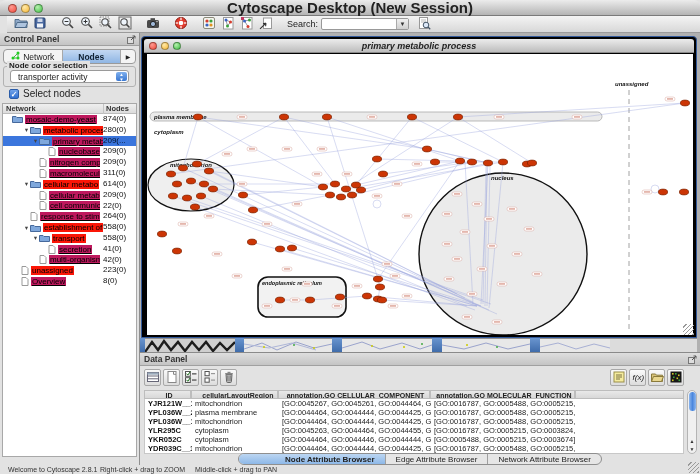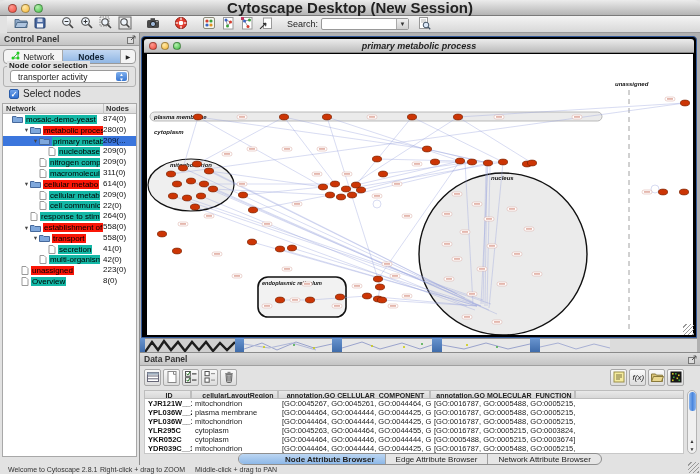--- a/index.html
+++ b/index.html
@@ -37,21 +37,21 @@
   .chk-label{font-size:10px;}
   .tree-pane{position:absolute;left:2px;right:2px;top:70px;height:354px;background:#fff;border:1px solid #a8a8a8;overflow:hidden;}
   .tree-header{position:relative;height:10px;background:linear-gradient(#efefef,#dcdcdc);border-bottom:1px solid #bcbcbc;font-size:7.5px;font-weight:bold;color:#333;}
   .tree-header .c1{position:absolute;left:3px;top:0;line-height:10px;}
   .tree-header .c2{position:absolute;left:100px;top:0;line-height:10px;border-left:1px solid #c4c4c4;padding-left:2px;}
   .trow{position:relative;height:10.82px;display:flex;align-items:center;font-size:8px;white-space:nowrap;}
   .trow.sel{background:#3b76dd;}
   .tarrow{display:inline-block;width:7px;font-size:5.5px;color:#444;text-align:center;flex:0 0 auto;}
   .ticon{display:inline-flex;flex:0 0 auto;margin-right:2px;}
   .tlabel{padding:0 1px;color:#000;overflow:hidden;flex:0 1 auto;}
-  .hl-green{background:#14b8a6;}
+  .hl-green{background:#be185d;text-decoration:underline;}
   .hl-red{background:#fb1607;}
   .tcount{position:absolute;left:100px;top:0;width:34px;height:100%;line-height:10.8px;background:#fff;color:#111;}
   .trow.sel .tcount{background:#3b76dd;color:#03112b;}
   
   .desktop{position:absolute;left:140px;top:33px;width:560px;height:319px;background:#b0b0b0;}
   .net-window{position:absolute;left:1px;top:3px;width:556px;height:302px;background:#000000;border:1px solid #32599a;border-radius:4px 4px 0 0;font-style:italic;}
   .net-titlebar{position:absolute;left:2px;top:2px;right:2px;height:14px;background:linear-gradient(#ececec,#bdbdbd);border-radius:3px 3px 0 0;border-bottom:1px solid #8a8a8a;}
   .net-titlebar .title{position:absolute;left:0;right:0;top:0;height:14px;line-height:14px;text-align:center;font-size:9px;font-weight:bold;color:#222;}
   .nlight{position:absolute;top:3px;width:8px;height:8px;border-radius:50%;border:0.5px solid rgba(0,0,0,.35);}
   .nlight.r{left:5px;background:radial-gradient(circle at 35% 30%,#ff9b92,#f0493a);}

